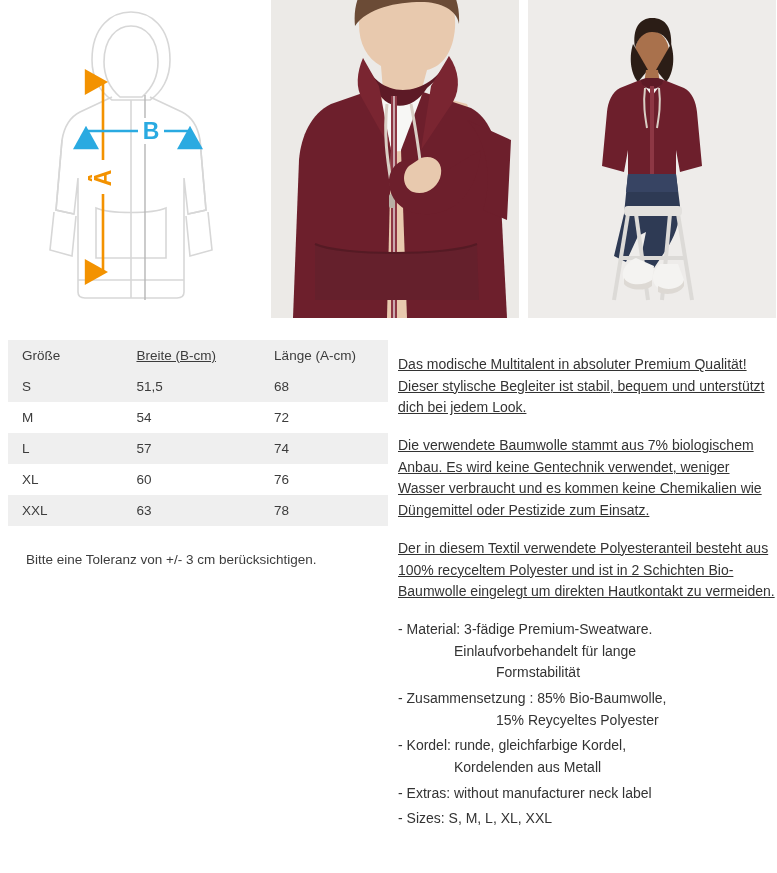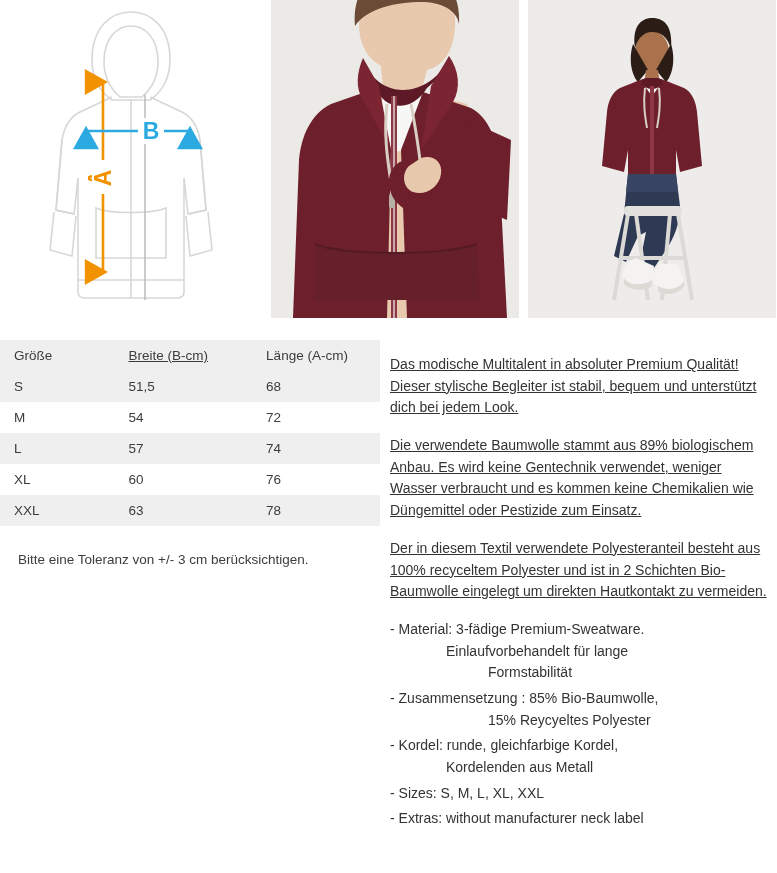--- a/index.html
+++ b/index.html
@@ -47,20 +47,21 @@
   }
 
   
   .lower {
     display: flex;
     padding: 0;
   }
   .left-col {
     width: 380px;
     padding-top: 22px;
+    margin-left: 8px;
   }
   .size-table {
     border-collapse: collapse;
     width: 380px;
     font-size: 13.5px;
   }
   .size-table th,
   .size-table td {
     text-align: left;
     padding: 8px 0 8px 14px;
@@ -274,39 +275,39 @@
             <td>78</td>
           </tr>
         </tbody>
       </table>
 
       <div class="tolerance">Bitte eine Toleranz von +/- 3 cm berücksichtigen.</div>
     </div>
 
     <div class="right-col">
       <p>Das modische Multitalent in absoluter Premium Qualität! Dieser stylische Begleiter ist stabil, bequem und unterstützt dich bei jedem Look.</p>
-      <p>Die verwendete Baumwolle stammt aus 89% biologischem Anbau. Es wird keine Gentechnik verwendet, weniger Wasser verbraucht und es kommen keine Chemikalien wie Düngemittel oder Pestizide zum Einsatz.</p>
+      <p>Die verwendete Baumwolle stammt aus 7% biologischem Anbau. Es wird keine Gentechnik verwendet, weniger Wasser verbraucht und es kommen keine Chemikalien wie Düngemittel oder Pestizide zum Einsatz.</p>
       <p>Der in diesem Textil verwendete Polyesteranteil besteht aus 100% recyceltem Polyester und ist in 2 Schichten Bio-Baumwolle eingelegt um direkten Hautkontakt zu vermeiden.</p>
 
       <ul class="spec-list">
         <li>
           <span>- Material: 3-fädige Premium-Sweatware.</span>
           <span class="spec-cont">Einlaufvorbehandelt für lange</span>
           <span class="spec-cont wide">Formstabilität</span>
         </li>
         <li>
           <span>- Zusammensetzung : 85% Bio-Baumwolle,</span>
           <span class="spec-cont wide">15% Reycyeltes Polyester</span>
         </li>
         <li>
           <span>- Kordel: runde, gleichfarbige Kordel,</span>
           <span class="spec-cont">Kordelenden aus Metall</span>
         </li>
         <li>
+          <span>- Extras: without manufacturer neck label</span>
+        </li>
+        <li>
           <span>- Sizes: S, M, L, XL, XXL</span>
-        </li>
-        <li>
-          <span>- Extras: without manufacturer neck label</span>
         </li>
       </ul>
     </div>
   </div>
 </div>
 
 </body></html>

